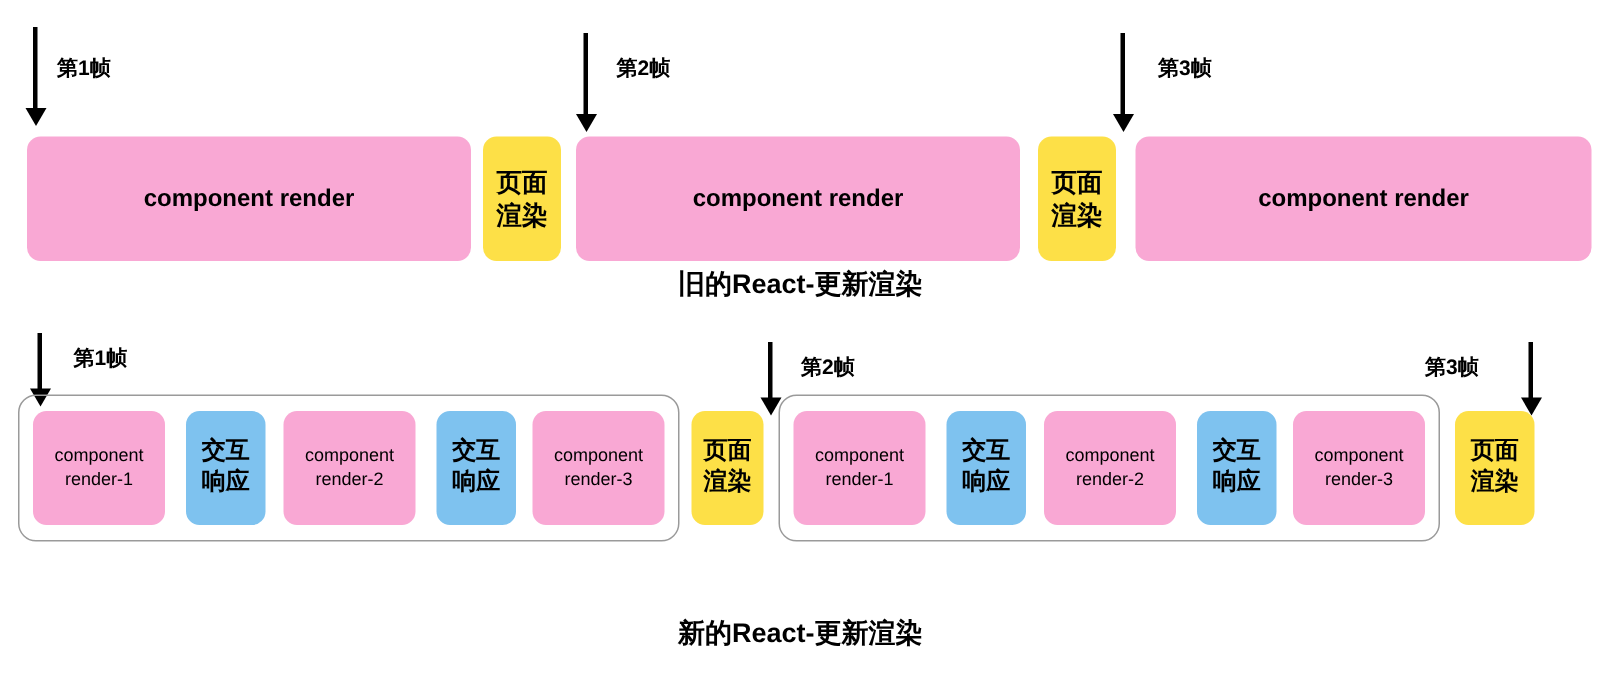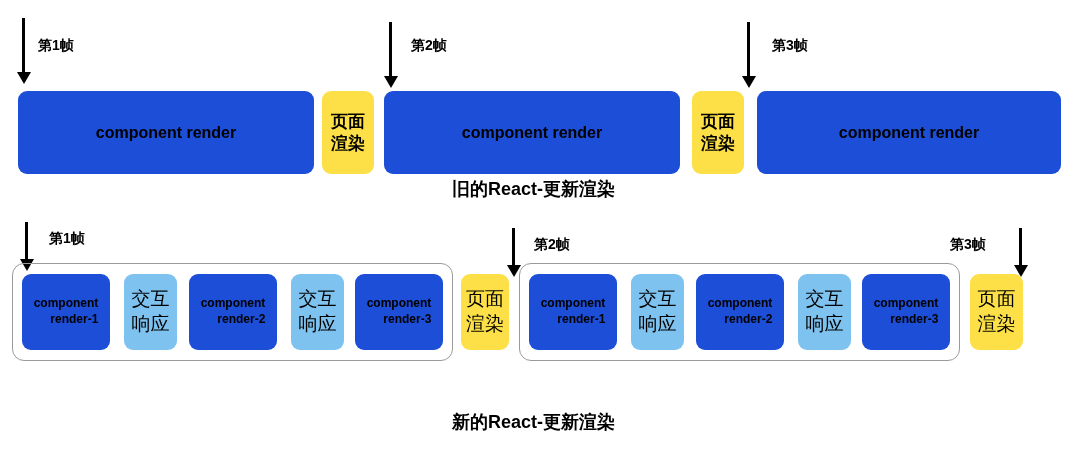--- a/index.html
+++ b/index.html
@@ -51,45 +51,44 @@
   
   .block {
     position: absolute;
     border-radius: 9px;
     display: flex;
     align-items: center;
     justify-content: center;
     text-align: center;
     box-sizing: border-box;
   }
-  .block.yellow { background: #1d4ed8; }
+  .block.yellow { background: #f9a8d4; }
   .block.green  { background: #fde047; }
   .block.blue   { background: #7ec2ef; }
 
   .block .txt {
     font-size: 15px;
     font-weight: bold;
     line-height: 1.25;
     white-space: pre-line;
   }
   .block.big .txt { font-size: 16px; }
   .block.small .txt {
     font-size: 12px;
-    font-weight: bold;
+    font-weight: normal;
     line-height: 1.3;
-    text-align: right;
   }
   .block.cjk .txt {
     font-size: 17px;
     font-weight: bold;
     line-height: 1.25;
   }
   .block.cjk-sm .txt {
-    font-size: 19px;
-    font-weight: normal;
+    font-size: 16px;
+    font-weight: bold;
     line-height: 1.3;
     text-align: center;
   }
 
   
   .group {
     position: absolute;
     border: 1.4px solid #9a9a9a;
     border-radius: 12px;
     box-sizing: border-box;

